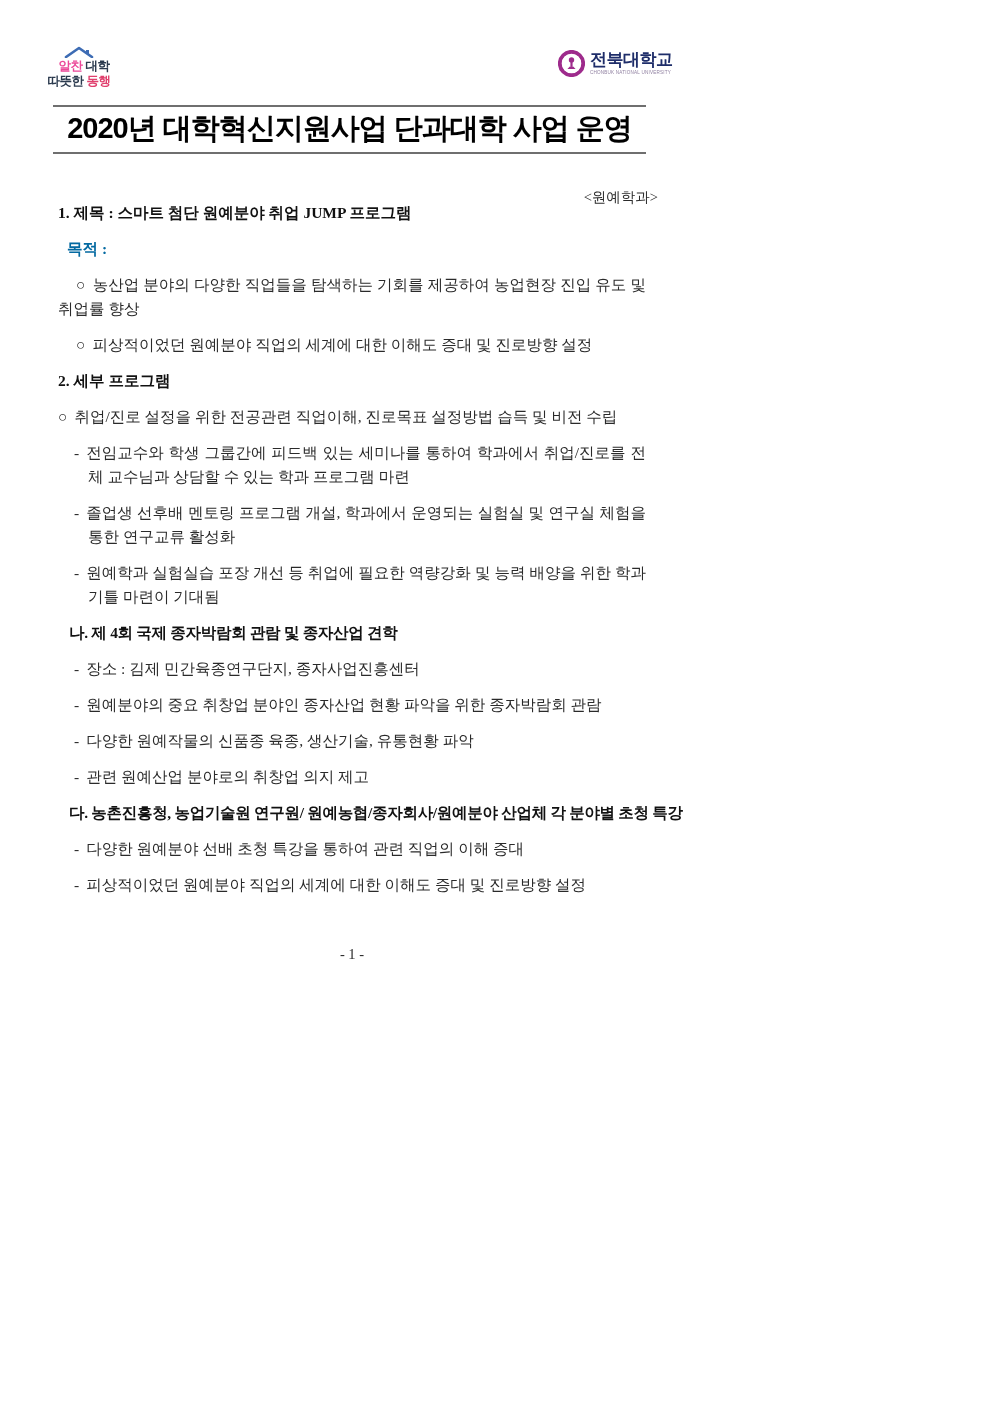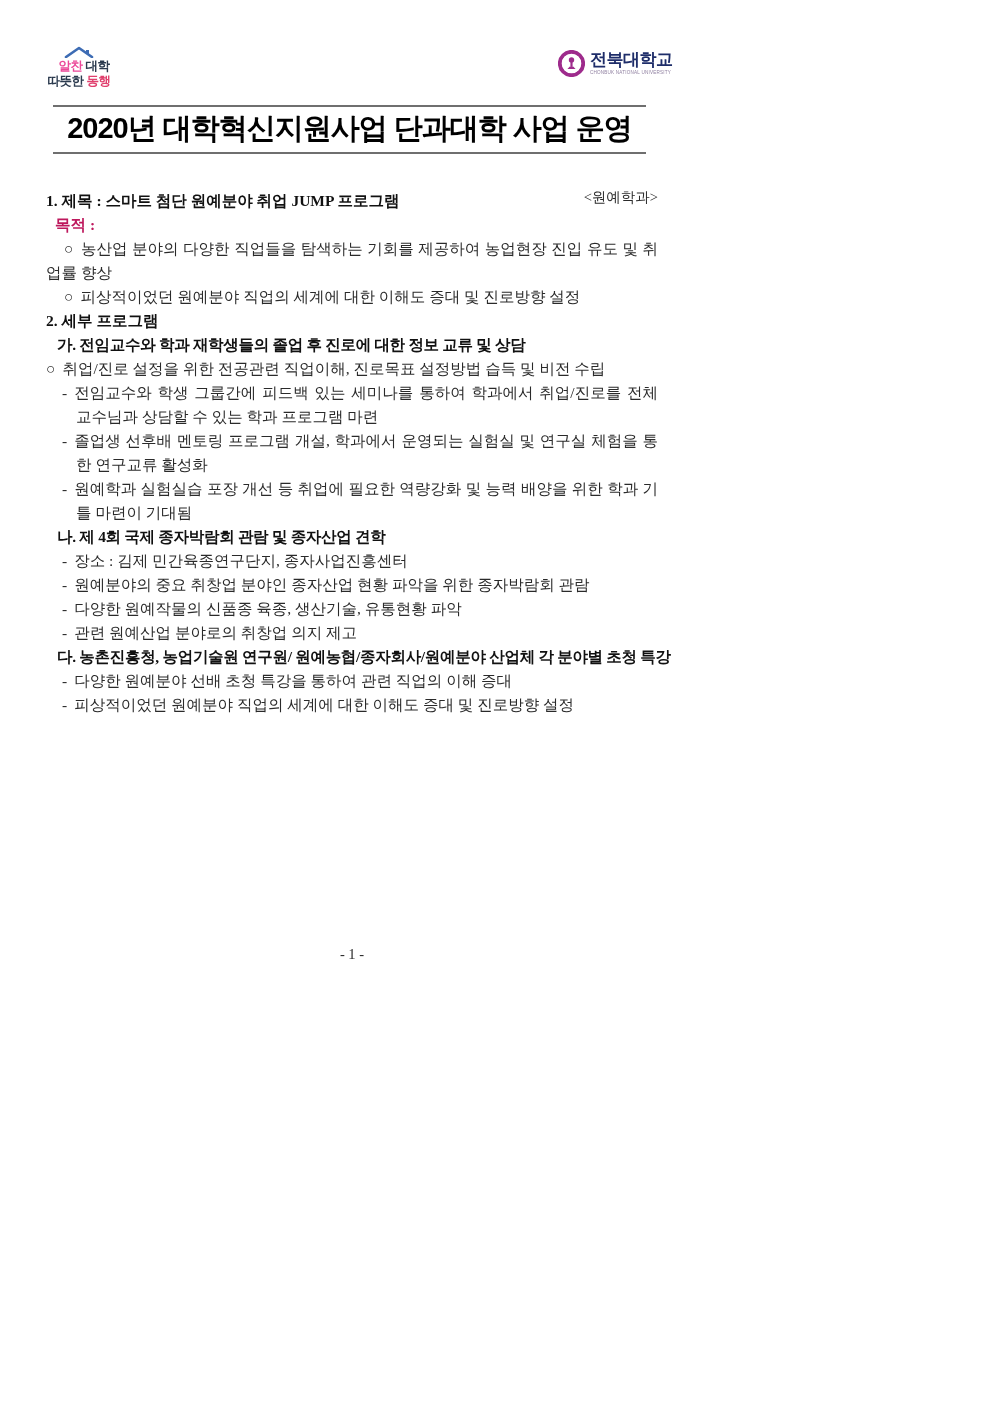--- a/index.html
+++ b/index.html
@@ -92,23 +92,23 @@
   .content {
     position: absolute;
     left: 46px; top: 189px;
     width: 612px;
     font-size: 15.5px;
     line-height: 24px;
     text-align: justify;
     word-break: break-all;
     color: #2a2a2a;
   }
-  .content p { margin: 0; }
+  .content p { margin: 12px; }
   .h-num { font-weight: bold; color: #111; }
-  .purpose-label { font-weight: bold; padding-left: 9px; color: #be185d; }
+  .purpose-label { font-weight: bold; padding-left: 9px; color: #0369a1; }
   .sub-heading {
     font-weight: bold;
     color: #111;
     padding-left: 11px;
     white-space: nowrap;
     letter-spacing: -0.3px;
   }
   .circle-item { text-indent: 18px; }      
   .circle-item-flat { text-indent: 0; }
   .dash-item { padding-left: 30px; text-indent: -14px; }
@@ -164,21 +164,20 @@
   <div class="content">
 
     <p class="h-num">1. 제목 :  스마트 첨단 원예분야 취업 JUMP 프로그램</p>
     <p class="purpose-label">목적 :</p>
 
     <p class="circle-item"><span class="bullet">○</span><span>농산업 분야의 다양한 직업들을 탐색하는 기회를 제공하여 농업현장 진입 유도 및 취업률 향상</span></p>
     <p class="circle-item"><span class="bullet">○</span><span>피상적이었던 원예분야 직업의 세계에 대한 이해도 증대 및 진로방향 설정</span></p>
 
     <p class="h-num mt-sec">2. 세부 프로그램</p>
 
-    <p class="sub-heading">가. 전임교수와 학과 재학생들의 졸업 후 진로에 대한 정보 교류 및 상담</p>
     <p class="circle-item-flat"><span class="bullet">○</span><span>취업/진로 설정을 위한 전공관련 직업이해, 진로목표 설정방법 습득 및 비전 수립</span></p>
     <p class="dash-item"><span class="bullet">-</span><span>전임교수와 학생 그룹간에 피드백 있는 세미나를 통하여 학과에서 취업/진로를 전체 교수님과 상담할 수 있는 학과 프로그램 마련</span></p>
     <p class="dash-item"><span class="bullet">-</span><span>졸업생 선후배 멘토링 프로그램 개설, 학과에서 운영되는 실험실 및 연구실 체험을 통한 연구교류 활성화</span></p>
     <p class="dash-item"><span class="bullet">-</span><span>원예학과 실험실습 포장 개선 등 취업에 필요한 역량강화 및 능력 배양을 위한 학과 기틀 마련이 기대됨</span></p>
 
     <p class="sub-heading mt-sub-b">나. 제 4회 국제 종자박람회 관람 및 종자산업 견학</p>
     <p class="dash-item"><span class="bullet">-</span><span>장소 : 김제 민간육종연구단지, 종자사업진흥센터</span></p>
     <p class="dash-item"><span class="bullet">-</span><span>원예분야의 중요 취창업 분야인 종자산업 현황 파악을 위한 종자박람회 관람</span></p>
     <p class="dash-item"><span class="bullet">-</span><span>다양한 원예작물의 신품종 육종, 생산기술, 유통현황 파악</span></p>
     <p class="dash-item"><span class="bullet">-</span><span>관련 원예산업 분야로의 취창업 의지 제고</span></p>

